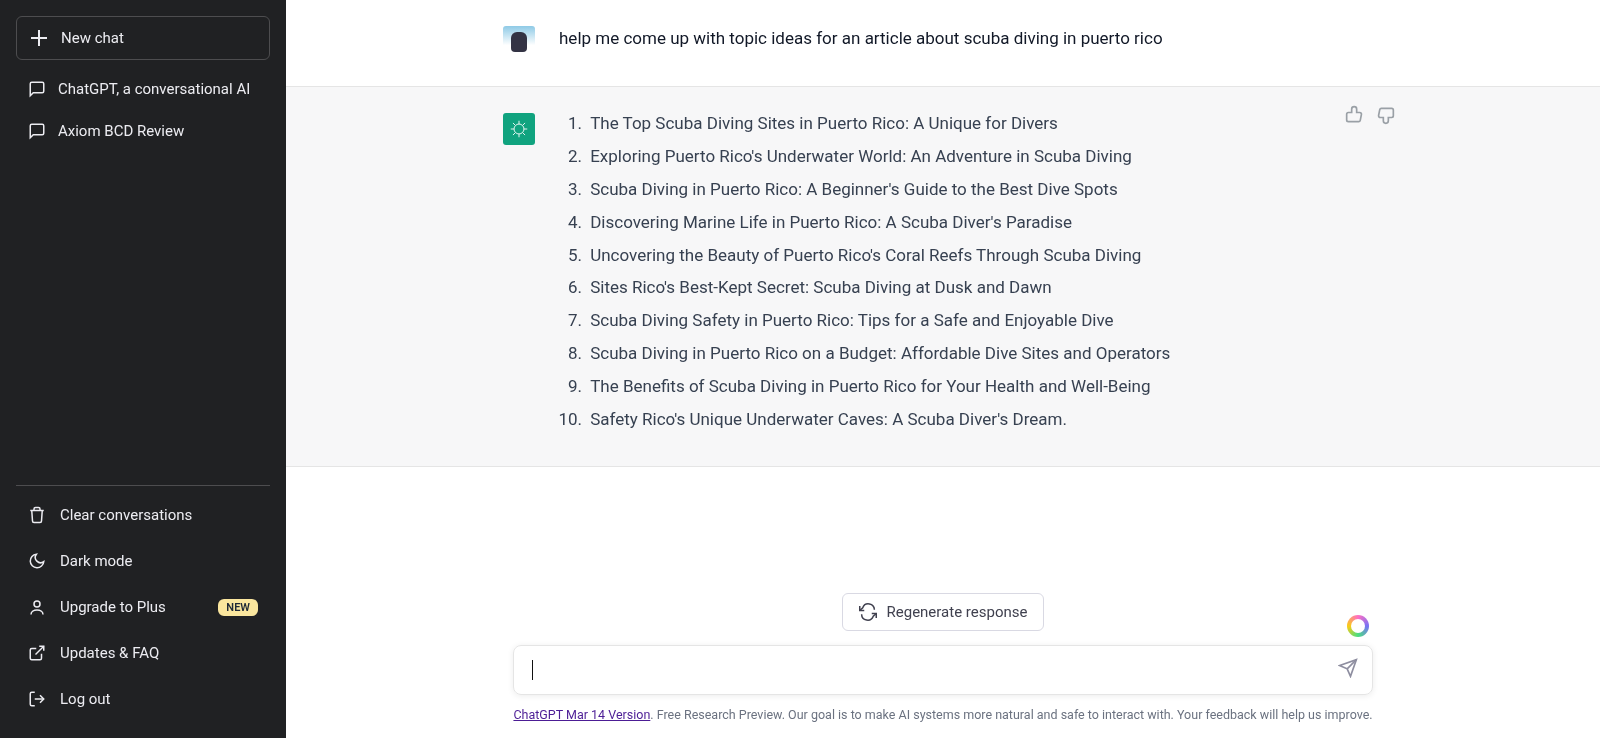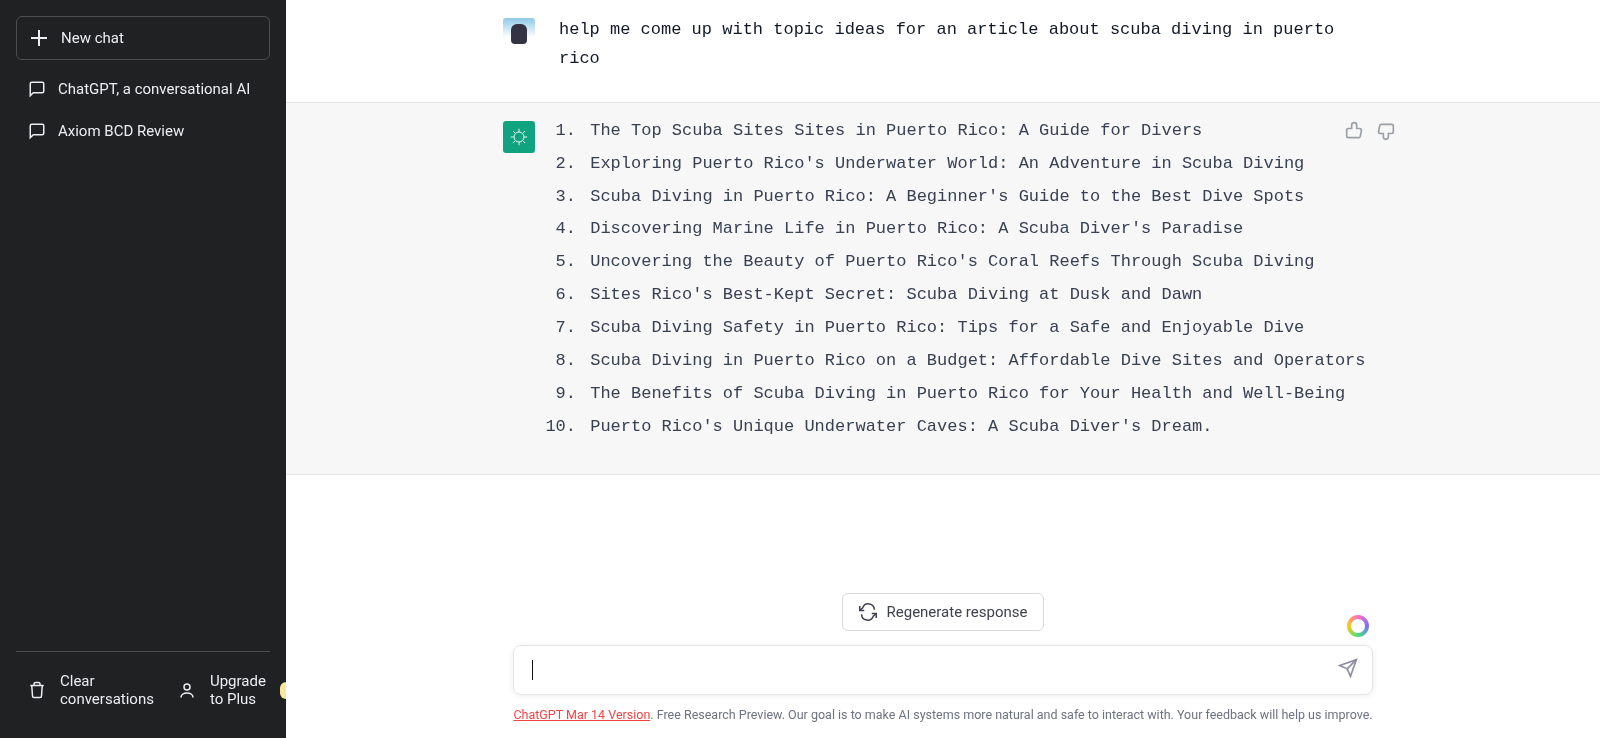--- a/index.html
+++ b/index.html
@@ -38,21 +38,21 @@
     font-size:15px; position:relative;
     white-space:nowrap; overflow:hidden;
   }
   .chat-item .title { overflow:hidden; text-overflow:ellipsis; flex:1; }
   .chat-item.active { background:#343541; }
   .chat-item .actions { display:none; gap:8px; align-items:center; color:#c5c5d2; }
   .chat-item.active .actions { display:flex; }
 
   .sidebar-divider { height:1px; background:#4d4d4f; margin:6px 0; }
 
-  .sidebar-bottom { display:flex; }
+  .sidebar-bottom { display:flex; flex-direction:column; }
   .sidebar-btn {
     display:flex; align-items:center; gap:14px;
     padding: 14px 12px; border-radius:6px; cursor:pointer;
     font-size:15px;
   }
   .badge {
     background:#fae69e; color:#1f2937; font-size:11px; font-weight:600;
     padding:2px 8px; border-radius:6px; margin-left:auto;
   }
 
@@ -64,23 +64,22 @@
   .conv { flex:1; overflow-y:auto; }
   .msg { display:flex; border-bottom:1px solid #e5e5e5; }
   .msg.user { background:#ffffff; }
   .msg.assistant { background:#f7f7f8; }
   .msg-inner {
     max-width: 920px;
     width:100%;
     margin: 0 auto;
     display:flex;
     gap:24px;
-    padding: 16px 20px 28px 20px;
+    padding: 24px 20px 28px 20px;
     position:relative;
-    font-family:Liberation Mono, monospace;
   }
   .avatar {
     width:32px; height:32px; border-radius:3px; flex-shrink:0; margin-top:2px;
     background:#cfe6f5;
   }
   .avatar.bot { background:#10a37f; display:flex; align-items:center; justify-content:center; }
   .avatar.bot svg { width:22px; height:22px; }
   .avatar.user-av {
     background: linear-gradient(180deg,#8ecae6 0%, #ffffff 60%);
     position:relative; overflow:hidden;
@@ -121,21 +120,21 @@
   .prompt-input {
     flex:1; border:none; outline:none; font-size:16px; background:transparent;
   }
   .send-btn {
     position:absolute; right:14px; top:50%; transform:translateY(-50%);
     color:#8e8ea0; cursor:pointer;
   }
   .footer-note {
     text-align:center; font-size:12.5px; color:#6b7280; margin-top:12px;
   }
-  .footer-note .ver { text-decoration: underline; color:#ef4444; }
+  .footer-note .ver { text-decoration: underline; color:#4c1d95; }
 
   .floating-orb {
     position:absolute; right: calc(50% - 430px + 4px); bottom: 58px;
     width:22px; height:22px; border-radius:50%;
     background: conic-gradient(#ff6ec4, #7873f5, #4ade80, #facc15, #ff6ec4);
     display:flex; align-items:center; justify-content:center;
   }
   .floating-orb::after{
     content:""; width:14px; height:14px; border-radius:50%; background:#fff;
   }
@@ -184,34 +183,44 @@
             <path d="M3 6h18"></path>
             <path d="M19 6l-1 14a2 2 0 0 1-2 2H8a2 2 0 0 1-2-2L5 6"></path>
             <path d="M8 6V4a2 2 0 0 1 2-2h4a2 2 0 0 1 2 2v2"></path>
           </svg>
       </span>
       <span>Clear conversations</span>
     </div>
     <div class="sidebar-btn">
       <span class="icon">
         <svg viewBox="0 0 24 24" fill="none" stroke="#ececf1" stroke-width="2">
+            <path d="M21 12.8A9 9 0 1 1 11.2 3a7 7 0 0 0 9.8 9.8z"></path>
+          </svg>
+      </span>
+      <span>Dark mode</span>
+    </div>
+    <div class="sidebar-btn">
+      <span class="icon">
+        <svg viewBox="0 0 24 24" fill="none" stroke="#ececf1" stroke-width="2">
             <circle cx="12" cy="8" r="4"></circle>
             <path d="M4 22c0-4 4-6 8-6s8 2 8 6"></path>
           </svg>
       </span>
       <span>Upgrade to Plus</span>
       <span class="badge">NEW</span>
     </div>
     <div class="sidebar-btn">
       <span class="icon">
         <svg viewBox="0 0 24 24" fill="none" stroke="#ececf1" stroke-width="2">
-            <path d="M21 12.8A9 9 0 1 1 11.2 3a7 7 0 0 0 9.8 9.8z"></path>
-          </svg>
-      </span>
-      <span>Dark mode</span>
+            <path d="M18 13v6a2 2 0 0 1-2 2H5a2 2 0 0 1-2-2V8a2 2 0 0 1 2-2h6"></path>
+            <path d="M15 3h6v6"></path>
+            <path d="M10 14L21 3"></path>
+          </svg>
+      </span>
+      <span>Updates &amp; FAQ</span>
     </div>
     <div class="sidebar-btn">
       <span class="icon">
         <svg viewBox="0 0 24 24" fill="none" stroke="#ececf1" stroke-width="2">
             <path d="M9 21H5a2 2 0 0 1-2-2V5a2 2 0 0 1 2-2h4"></path>
             <path d="M16 17l5-5-5-5"></path>
             <path d="M21 12H9"></path>
           </svg>
       </span>
       <span>Log out</span>
@@ -234,30 +243,30 @@
         <div class="avatar bot">
           <svg viewBox="0 0 40 40" fill="none">
               <g stroke="#fff" stroke-width="1.6">
                 <circle cx="20" cy="20" r="9"></circle>
                 <path d="M20 5v6M20 29v6M5 20h6M29 20h6M9 9l4 4M27 27l4 4M31 9l-4 4M13 27l-4 4"></path>
               </g>
             </svg>
         </div>
         <div class="msg-body">
           <ol id="assistant-list">
-              <li>The Top Scuba Sites Sites in Puerto Rico: A Guide for Divers</li>
+              <li>The Top Scuba Diving Sites in Puerto Rico: A Unique for Divers</li>
               <li>Exploring Puerto Rico's Underwater World: An Adventure in Scuba Diving</li>
               <li>Scuba Diving in Puerto Rico: A Beginner's Guide to the Best Dive Spots</li>
               <li>Discovering Marine Life in Puerto Rico: A Scuba Diver's Paradise</li>
               <li>Uncovering the Beauty of Puerto Rico's Coral Reefs Through Scuba Diving</li>
               <li>Sites Rico's Best-Kept Secret: Scuba Diving at Dusk and Dawn</li>
               <li>Scuba Diving Safety in Puerto Rico: Tips for a Safe and Enjoyable Dive</li>
               <li>Scuba Diving in Puerto Rico on a Budget: Affordable Dive Sites and Operators</li>
               <li>The Benefits of Scuba Diving in Puerto Rico for Your Health and Well-Being</li>
-              <li>Puerto Rico's Unique Underwater Caves: A Scuba Diver's Dream.</li>
+              <li>Safety Rico's Unique Underwater Caves: A Scuba Diver's Dream.</li>
             </ol>
         </div>
         <div class="msg-actions">
           <span class="feedback-btn">
             <svg width="20" height="20" viewBox="0 0 24 24" fill="none" stroke="#9aa0a6" stroke-width="2">
                 <path d="M14 9V5a3 3 0 0 0-6 0v4H4a2 2 0 0 0-2 2v7a2 2 0 0 0 2 2h12.3a2 2 0 0 0 2-1.6l1.4-7a2 2 0 0 0-2-2.4H14z"></path>
               </svg>
           </span>
           <span class="feedback-btn">
             <svg width="20" height="20" viewBox="0 0 24 24" fill="none" stroke="#9aa0a6" stroke-width="2">

